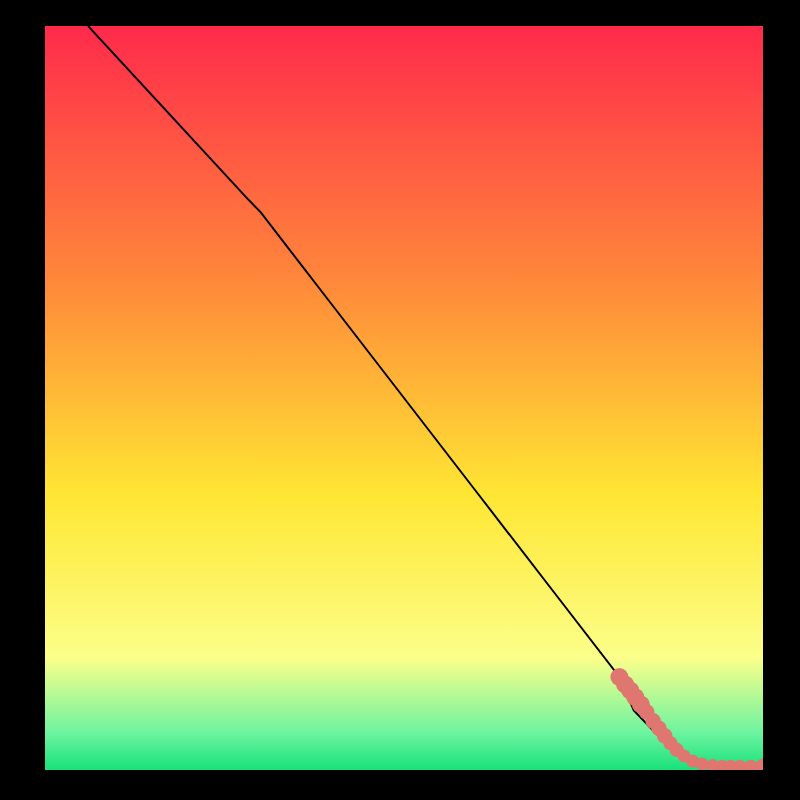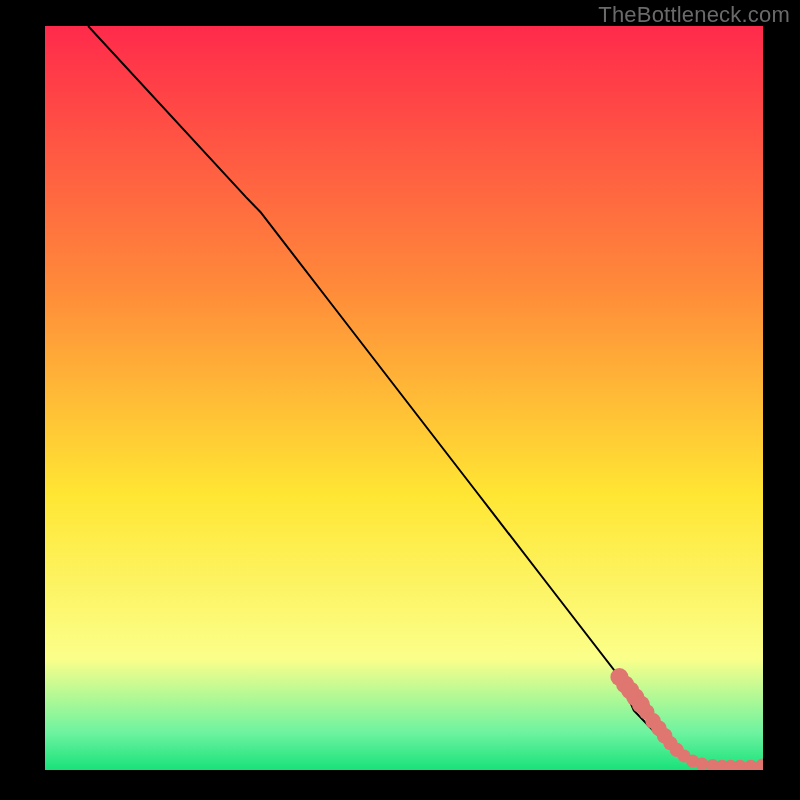--- a/index.html
+++ b/index.html
@@ -37,21 +37,20 @@
   .plot svg {
     display: block;
     width: 718px;
     height: 744px;
   }
 </style>
 </head>
 <body>
 
 <div class="frame">
-  <div class="watermark">TheBottleneck.com</div>
 
   <div class="plot">
     <svg id="chart-svg" viewBox="0 0 718 744">
       <defs>
         <linearGradient id="bg-grad" x1="0" y1="0" x2="0" y2="1">
           <stop id="g0" offset="0%" stop-color="#ff2a4b"></stop>
           <stop id="g1" offset="35%" stop-color="#ff8a3a"></stop>
           <stop id="g2" offset="63%" stop-color="#ffe633"></stop>
           <stop id="g3" offset="85%" stop-color="#fbff8a"></stop>
           <stop id="g4" offset="95%" stop-color="#6df3a0"></stop>

